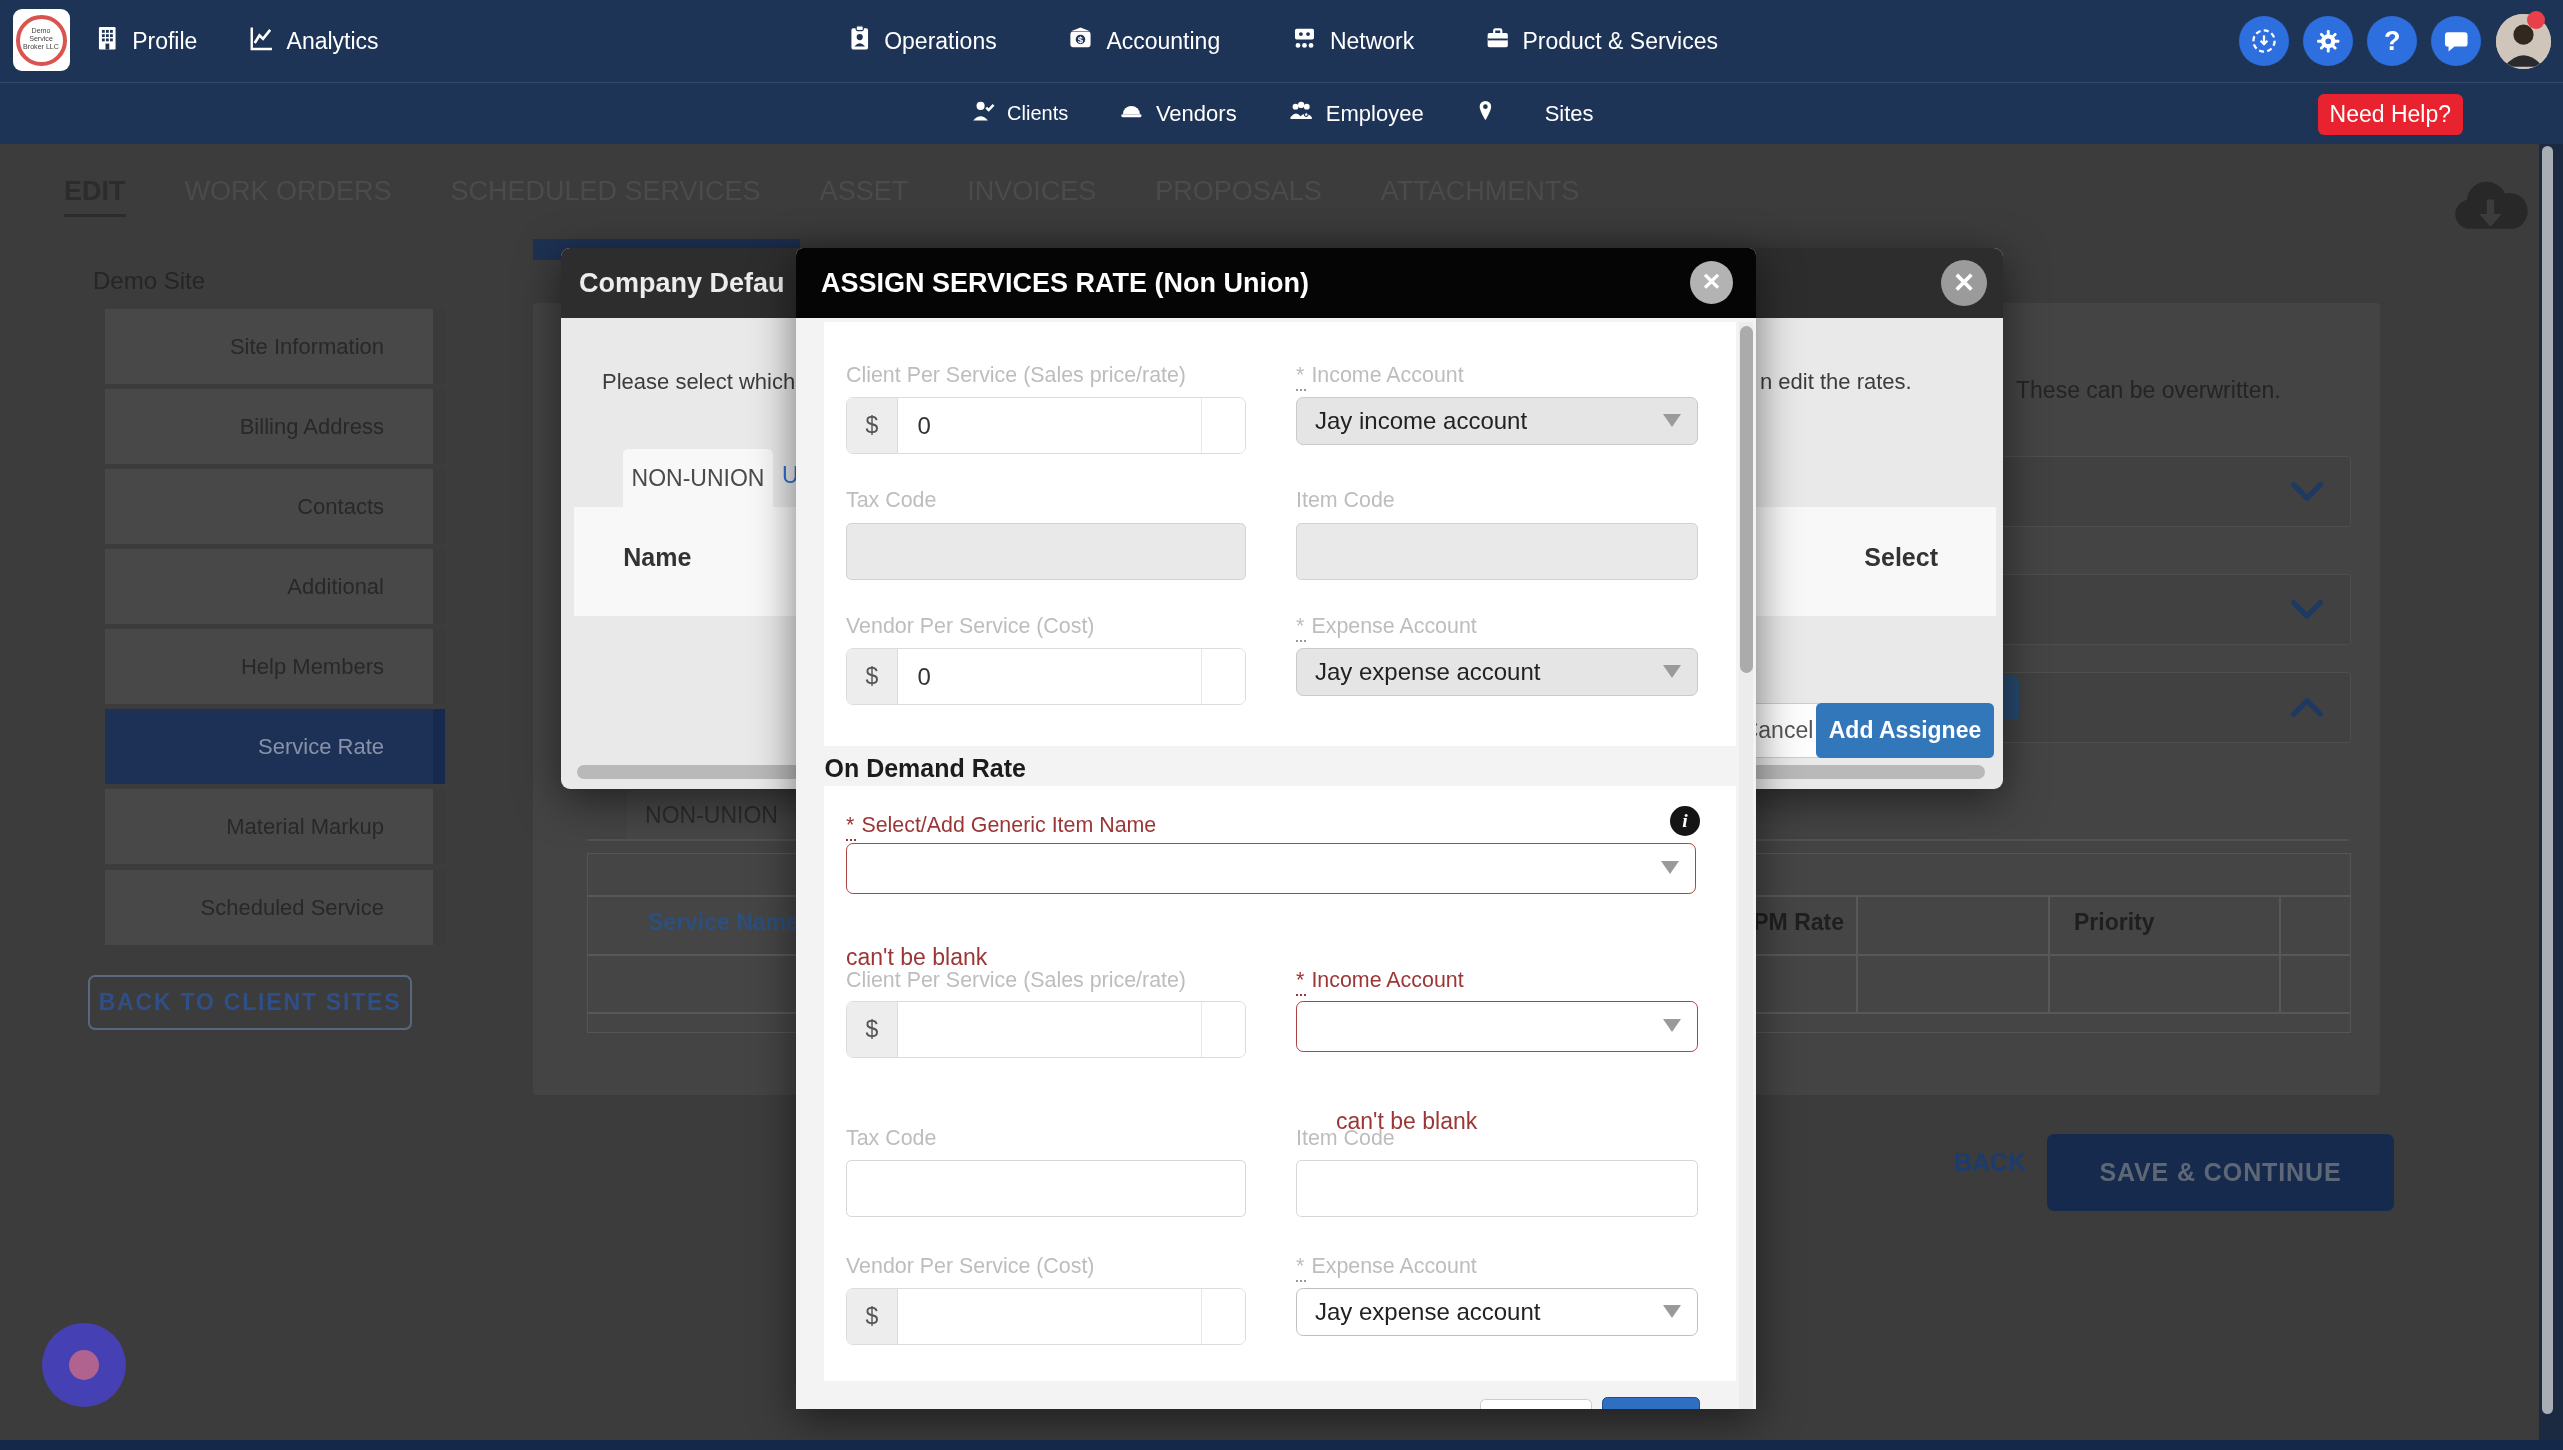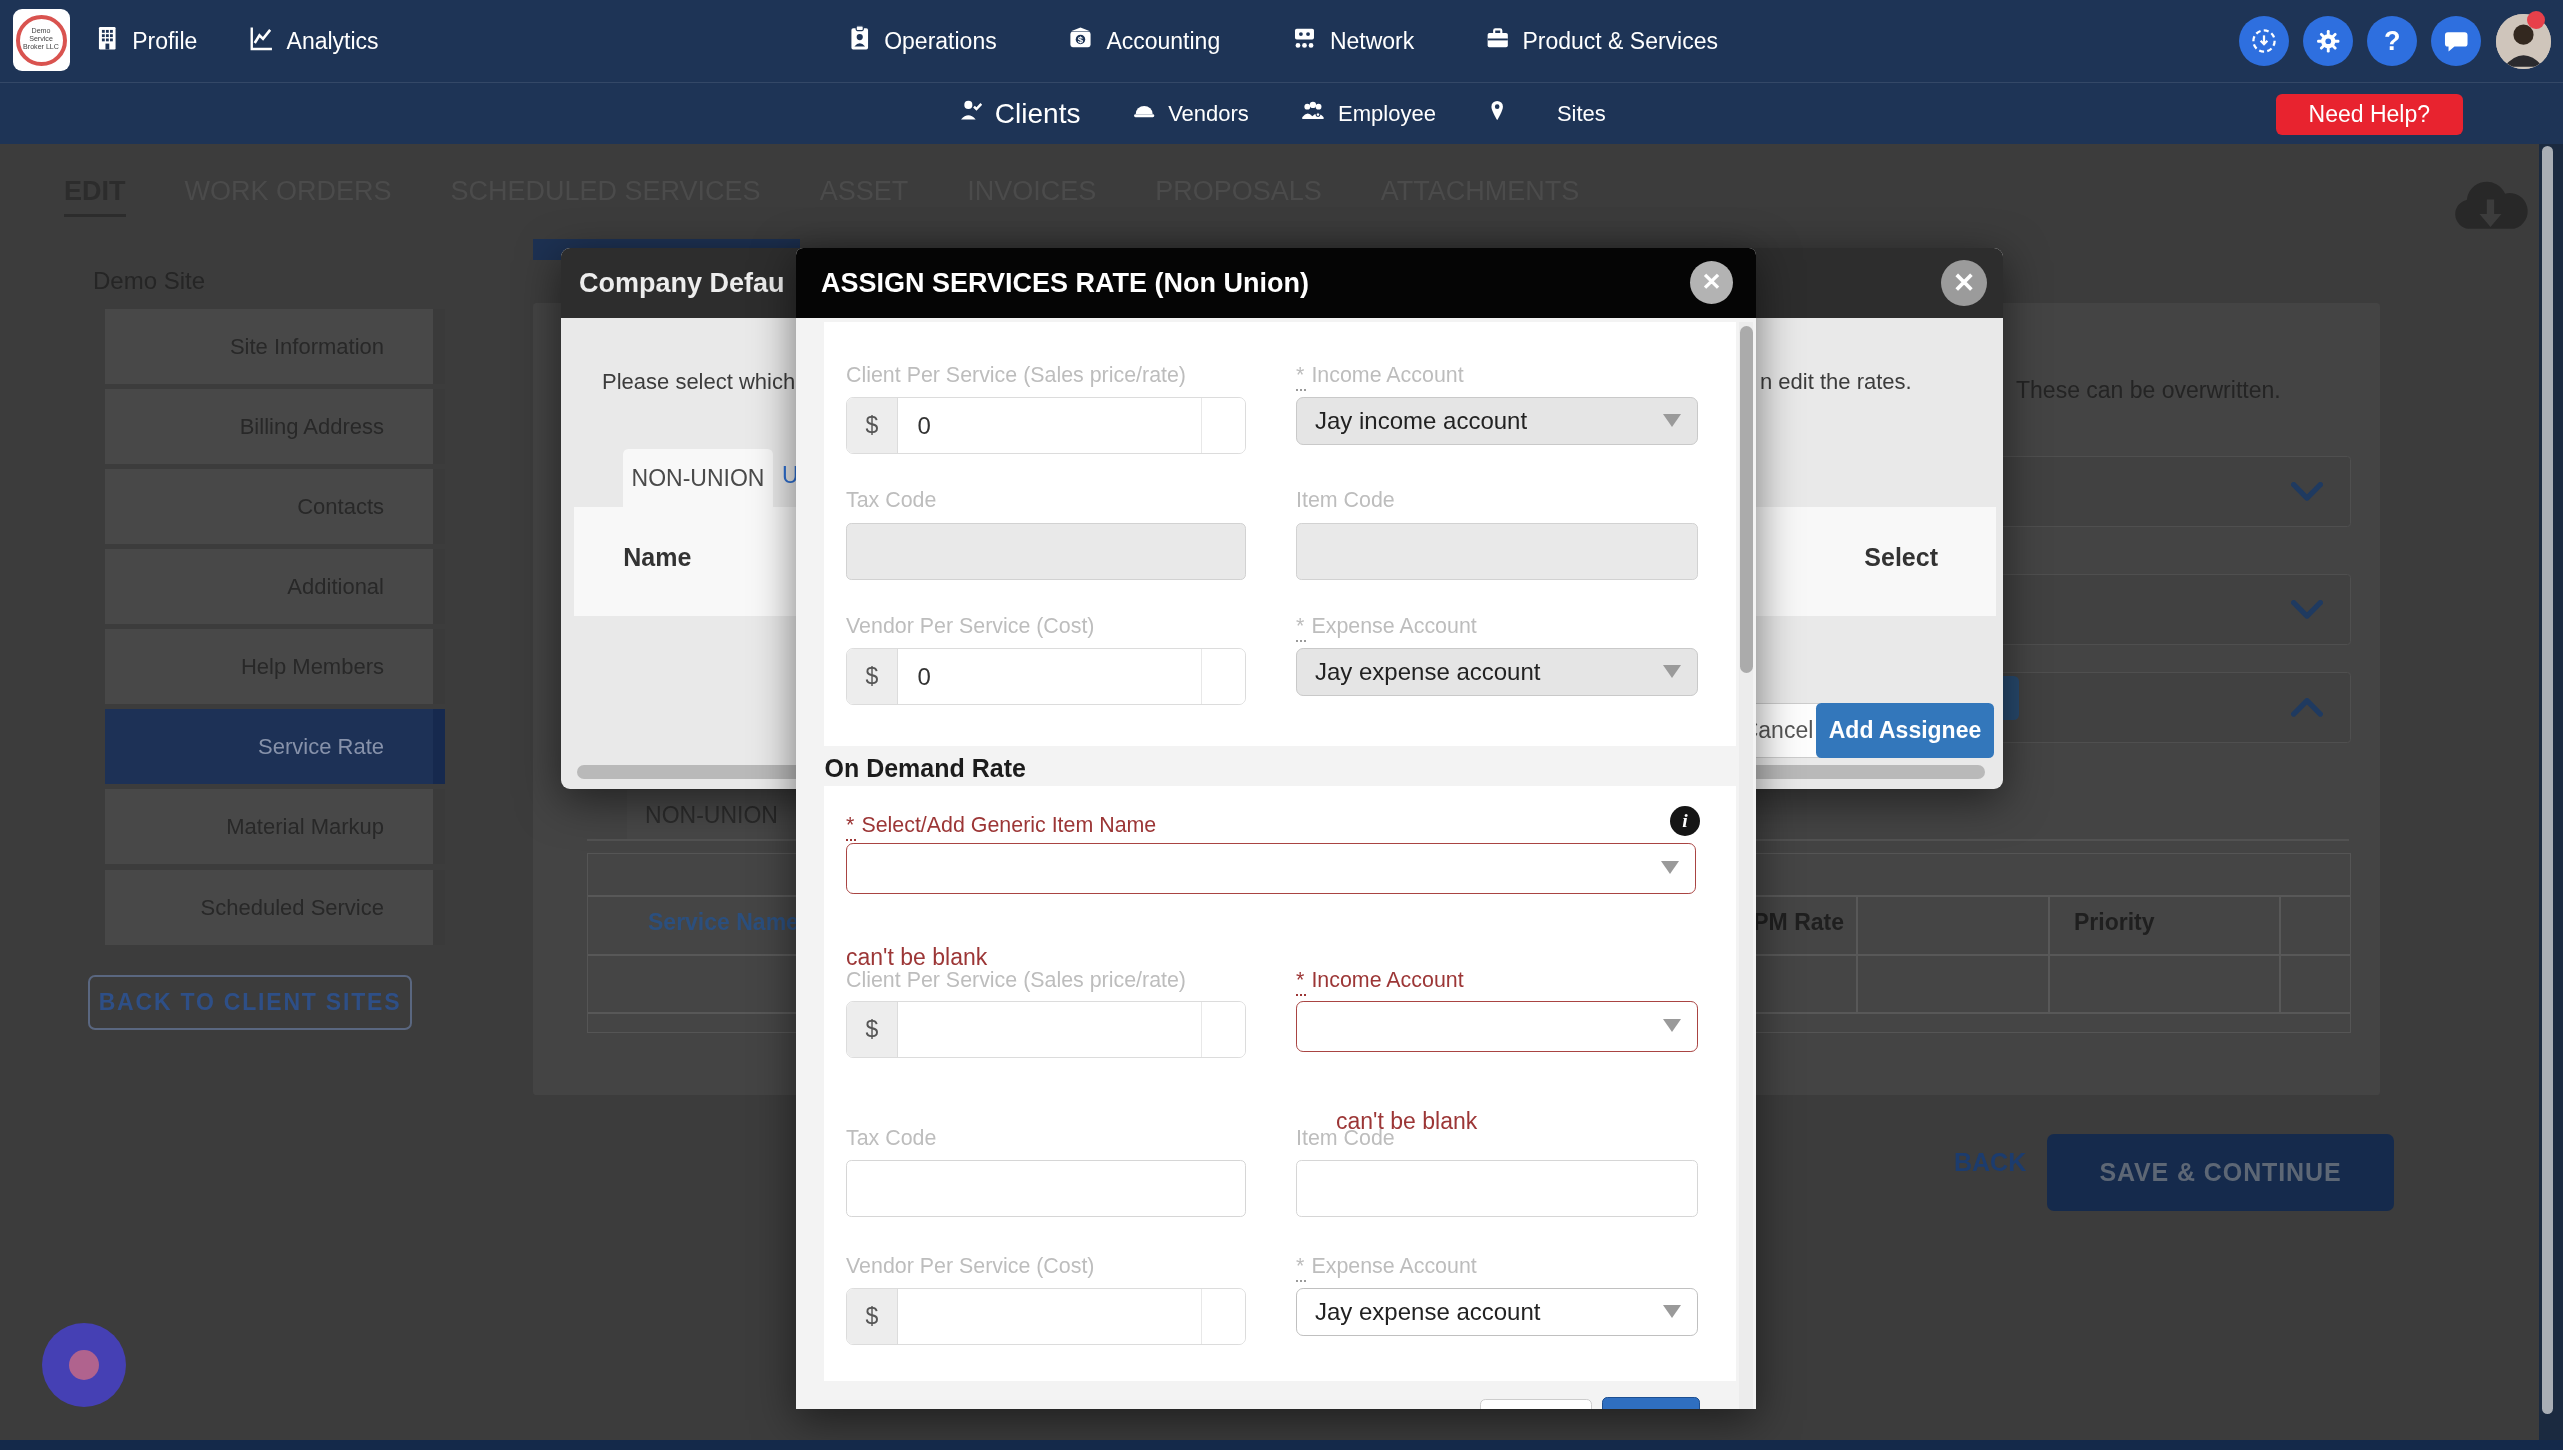--- a/index.html
+++ b/index.html
@@ -11,21 +11,21 @@
   .subnav{position:absolute;left:0;top:82px;width:2563px;height:61px;background:#1e3456;
     border-top:0.9px solid rgba(255,255,255,0.10);z-index:40;}
   .nav-item{display:flex;align-items:center;gap:10.7px;color:#fff;font-size:23px;cursor:pointer;white-space:nowrap;}
   .nav-group{position:absolute;display:flex;align-items:center;height:100%;}
   .circle-btn{width:50px;height:50px;border-radius:50%;background:#2e6fdf;display:flex;
     align-items:center;justify-content:center;color:#fff;font-size:27px;font-weight:bold;}
   .logo{position:absolute;left:12.5px;top:9px;width:57px;height:62px;background:#fff;border-radius:9px;
     display:flex;align-items:center;justify-content:center;}
   .logo-ring{width:43px;height:43px;border-radius:50%;border:4.4px solid #d9534f;display:flex;
     align-items:center;justify-content:center;font-size:7.1px;color:#444;text-align:center;line-height:1.1;}
-  .need-help{position:absolute;right:100px;top:10.7px;height:41px;padding:0 33px;background:#e8232f;
+  .need-help{position:absolute;right:100px;top:10.7px;height:41px;padding:0 12px;background:#e8232f;
     border-radius:6.2px;color:#fff;font-size:23px;display:flex;align-items:center;}
   .avatar{position:relative;width:55px;height:55px;border-radius:50%;background:#cfc5bb;overflow:hidden;}
   .avatar-dot{position:absolute;right:-1.8px;top:-1.8px;width:18px;height:18px;border-radius:50%;background:#e8404a;z-index:2;}
   
   .tabrow{position:absolute;left:64px;top:176px;display:flex;gap:59px;font-size:27px;color:#4b4b4b;z-index:1;}
   .tabrow .tab{padding-bottom:7.1px;}
   .tabrow .tab.active{color:#2c2c2c;font-weight:bold;border-bottom:3.6px solid #2c2c2c;}
   .panel{position:absolute;left:533px;top:303px;width:1847px;height:792px;background:#444;border-radius:3.6px;z-index:1;}
   .acc-row{position:absolute;left:587px;width:1762px;height:69px;background:#414141;
     border:0.9px solid #4f4f4f;border-radius:3.6px;z-index:1;}
@@ -444,21 +444,21 @@
           <circle cx="12" cy="9" r="4.4" fill="#33281f"></circle>
             <path d="M3.5 23 q8.5 -10 17 0 z" fill="#2a2a2e"></path>
           </svg>
       </div>
       <div class="avatar-dot" style="position:absolute;right:5.3px;top:10.7px;"></div>
     </div>
   </div>
 
   <div class="subnav">
     <div class="nav-group" style="left:50%;transform:translateX(-50%);gap:50px;">
-      <div class="nav-item" style="font-size:28px;">
+      <div class="nav-item" style="font-size:20px;">
         <span>
           <svg width="27" height="27" viewBox="0 0 24 24" fill="#fff">
               <circle cx="9.5" cy="7" r="3.6"></circle>
             <path d="M3 20 q6.5 -7.5 13 0 z"></path>
               <path d="M14.5 8.5 l2.2 2.2 l4.3 -4.6" fill="none" stroke="#fff" stroke-width="2.2"></path>
             </svg>
         </span>
         <span>Clients</span>
       </div>
       <div class="nav-item" style="font-size:22px;">

